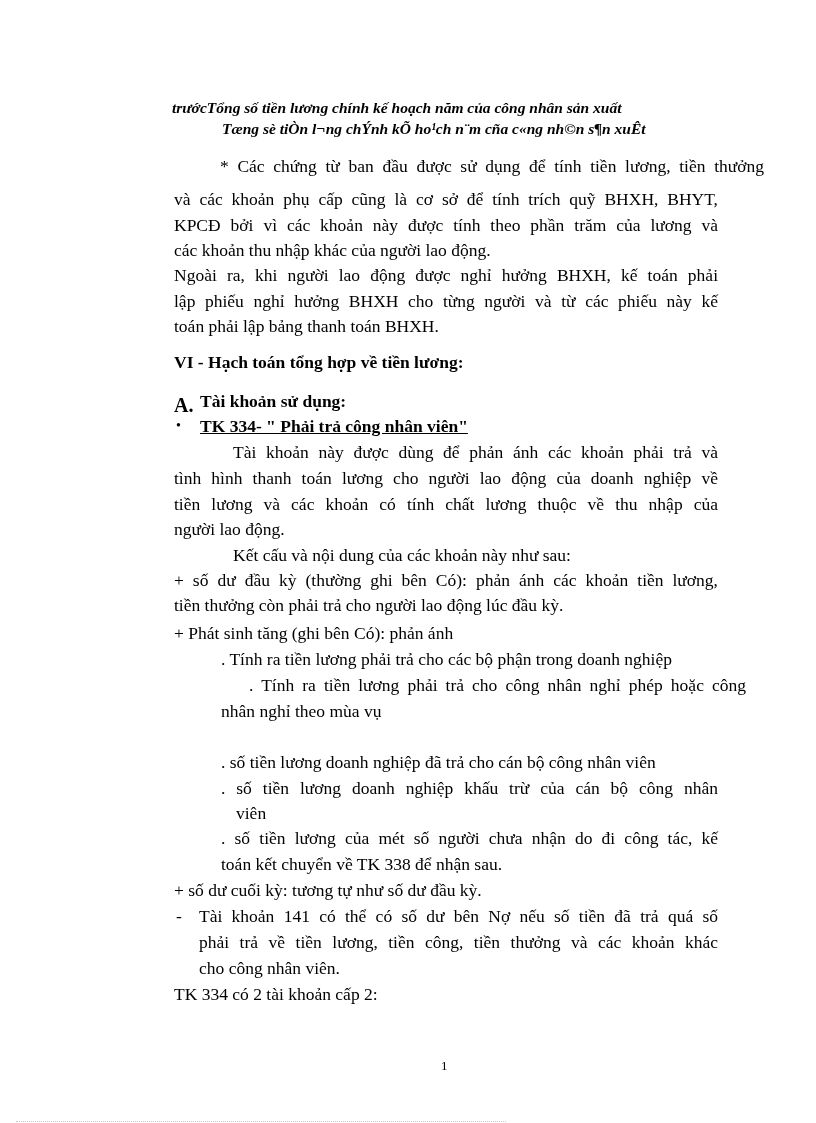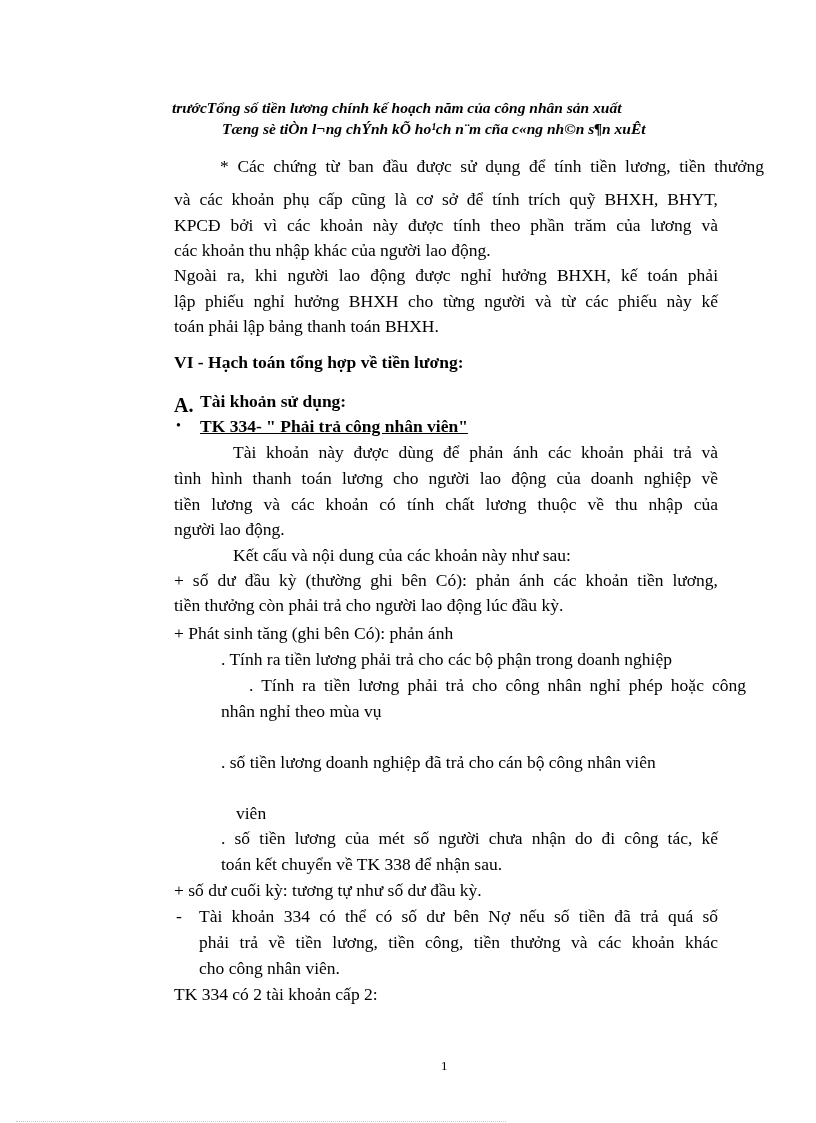--- a/index.html
+++ b/index.html
@@ -53,28 +53,29 @@
 
   <div class="line just" style="left:174px; top:568px; width:544px;">+ số dư đầu kỳ (thường ghi bên Có): phản ánh các khoản tiền lương,</div>
   <div class="line" style="left:174px; top:593px;">tiền thưởng còn phải trả cho người lao động lúc đầu kỳ.</div>
 
   <div class="line" style="left:174px; top:621px;">+ Phát sinh tăng (ghi bên Có): phản ánh</div>
   <div class="line" style="left:221px; top:647px;">. Tính ra tiền lương phải trả cho các bộ phận trong doanh nghiệp</div>
   <div class="line just" style="left:221px; top:673px; width:497px;margin-left:28px;">. Tính ra tiền lương phải trả cho công nhân nghỉ phép hoặc công</div>
   <div class="line" style="left:221px; top:699px;">nhân nghỉ theo mùa vụ</div>
 
   <div class="line" style="left:221px; top:750px;">. số tiền lương doanh nghiệp  đã trả cho cán bộ công nhân viên</div>
+  <div class="line just" style="left:221px; top:776px; width:497px;">. số tiền lương doanh nghiệp khấu trừ của cán bộ công nhân</div>
   <div class="line" style="left:216px; top:801px;margin-left:20px;">viên</div>
   <div class="line just" style="left:221px; top:826px; width:497px;">. số tiền lương của mét số người chưa nhận do đi công tác, kế</div>
   <div class="line" style="left:221px; top:852px;">toán kết chuyển về TK 338 để nhận sau.</div>
 
   <div class="line" style="left:174px; top:878px;">+ số dư cuối kỳ: tương tự như số dư đầu kỳ.</div>
 
   <div class="line" style="left:176px; top:904px;">-</div>
-  <div class="line just" style="left:199px; top:904px; width:519px;">Tài khoản 334 có thể có số dư bên Nợ nếu số tiền đã trả quá số</div>
+  <div class="line just" style="left:199px; top:904px; width:519px;">Tài khoản 141 có thể có số dư bên Nợ nếu số tiền đã trả quá số</div>
   <div class="line just" style="left:199px; top:930px; width:519px;">phải trả về tiền lương, tiền công, tiền thưởng và các khoản khác</div>
   <div class="line" style="left:199px; top:956px;text-align:center;">cho công nhân viên.</div>
 
   <div class="line" style="left:174px; top:982px;">TK 334 có 2 tài khoản cấp 2:</div>
 
   <div class="pagenum">1</div>
   <div class="dotted"></div>
 </div>
 
 </body></html>

